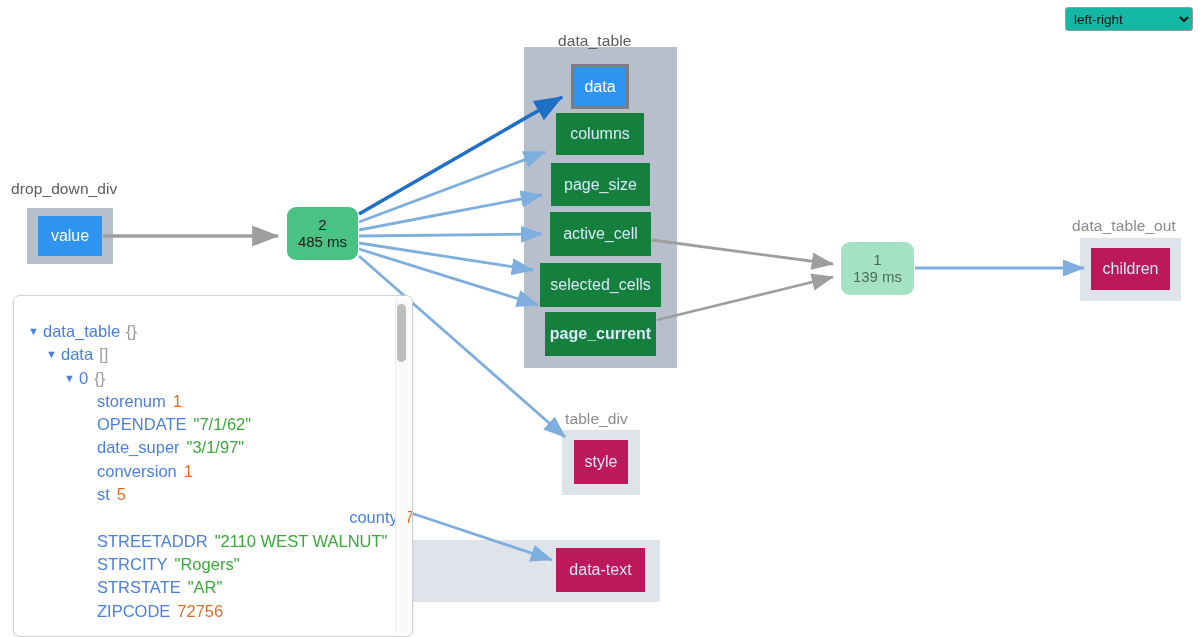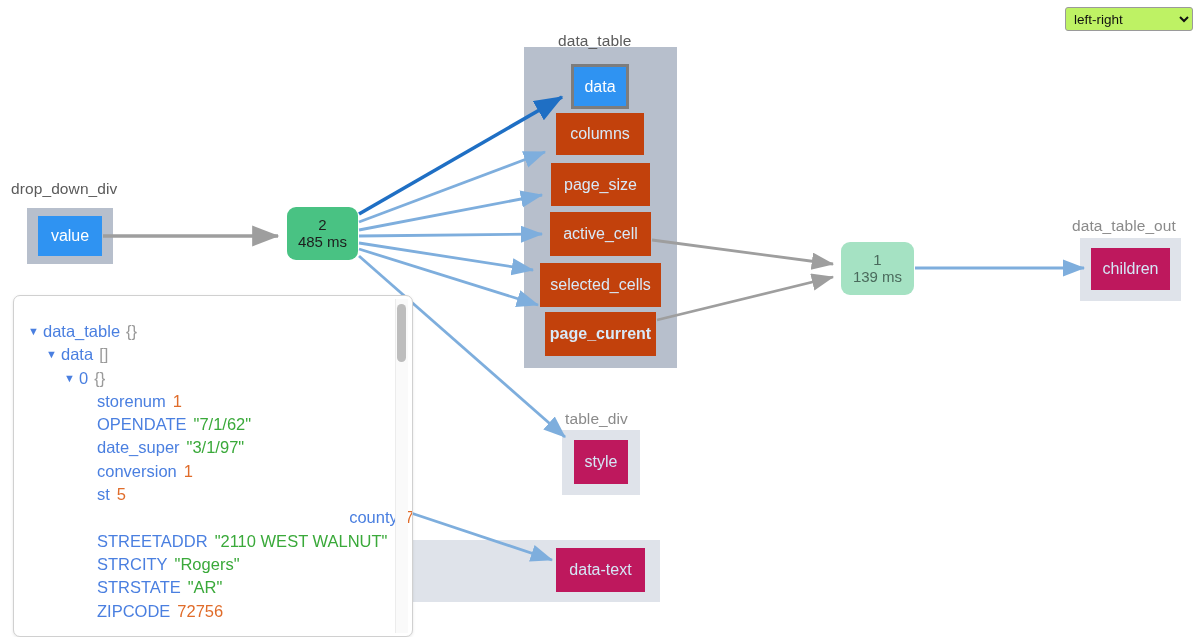--- a/index.html
+++ b/index.html
@@ -41,21 +41,21 @@
 
   
   .node {
     display: flex;
     align-items: center;
     justify-content: center;
     text-align: center;
     white-space: nowrap;
   }
   .node.prop {
-    background: #c2410c;
+    background: #15803d;
     color: #d8e9f8;
     font-size: 16px;
   }
   .node.prop.highlight {
     background: #2f93f2;
     color: #ffffff;
     border: 3px solid #7d7d7d;
   }
   .node.prop.strong {
     background: #2f93f2;
@@ -144,21 +144,21 @@
     top: 7px;
   }
   #layout-select {
     font-family: "Liberation Sans", sans-serif;
     font-size: 13.5px;
     padding: 2px 4px;
     width: 128px;
     height: 24px;
     border: 1px solid #9a9a9a;
     border-radius: 3px;
-    background: #bef264;
+    background: #14b8a6;
     color: #111;
   }
 </style>
 </head>
 <body>
 
 <div id="stage">
 
   <div id="groups-layer">
       <div class="group-box" style="left: 27px; top: 208px; width: 86px; height: 56px;"></div>

